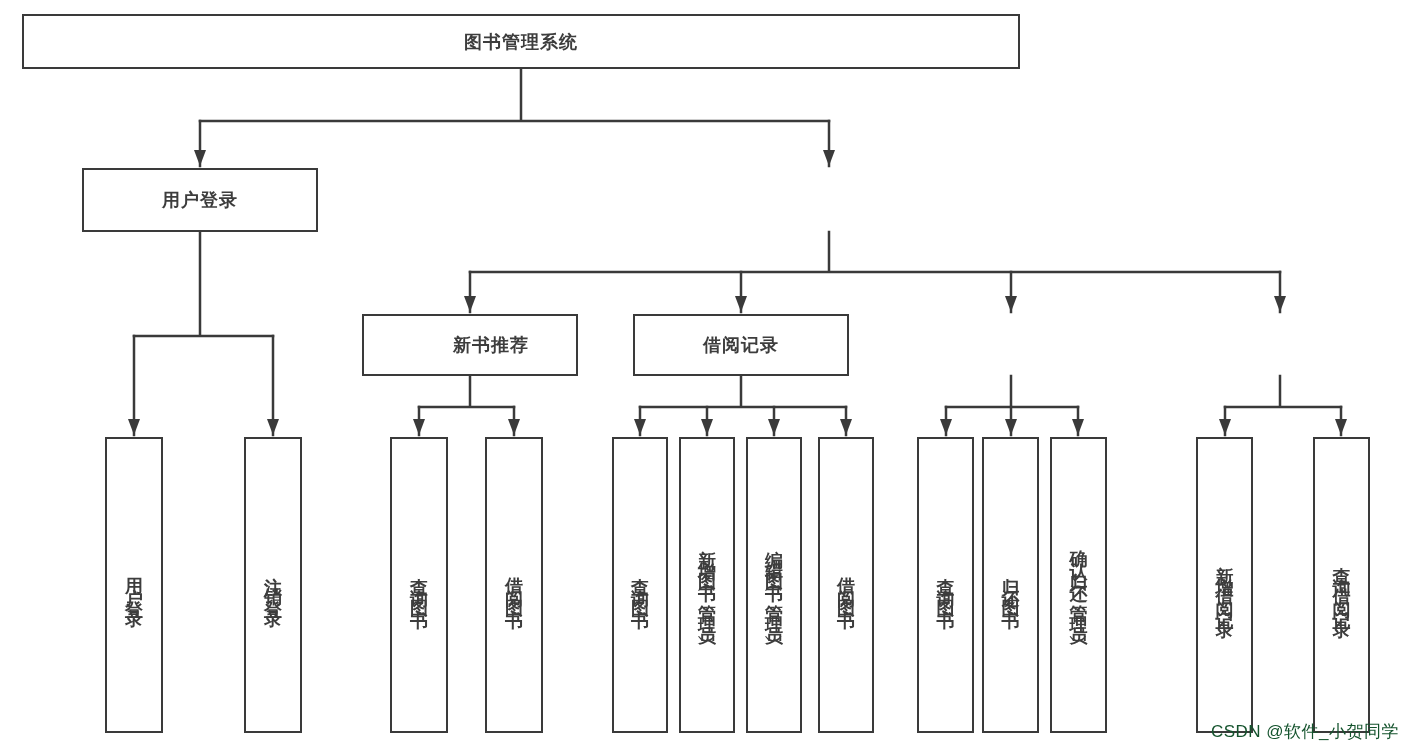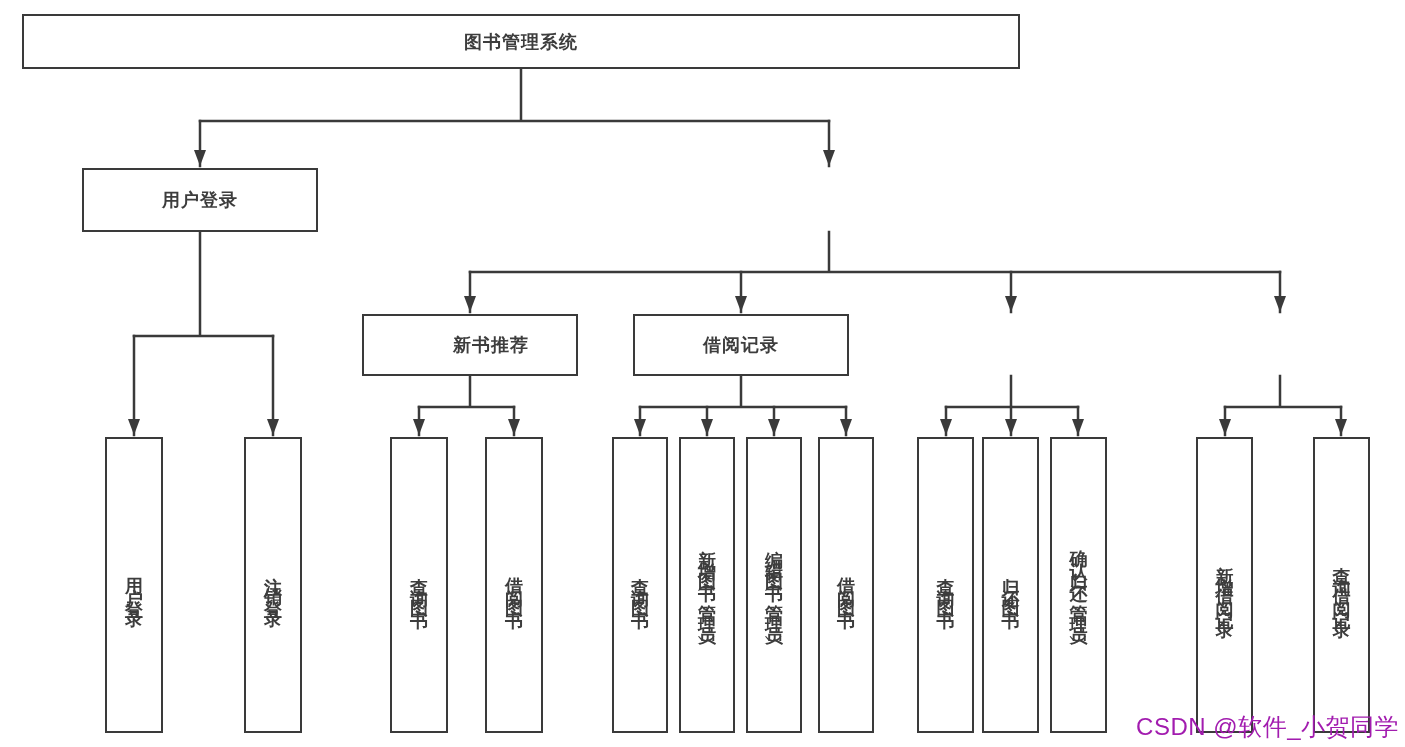--- a/index.html
+++ b/index.html
@@ -36,22 +36,22 @@
     writing-mode: vertical-rl;
     text-orientation: mixed;
     letter-spacing: 11px;
     white-space: normal;
     line-height: 1;
   }
   #watermark {
     position: absolute;
     right: 6px;
     bottom: 4px;
-    color: #a21caf;
-    font-size: 24px;
+    color: #14532d;
+    font-size: 17px;
     letter-spacing: 0.5px;
     z-index: 5;
     white-space: nowrap;
   }
 </style>
 </head>
 <body>
 
 <div id="canvas">
 

